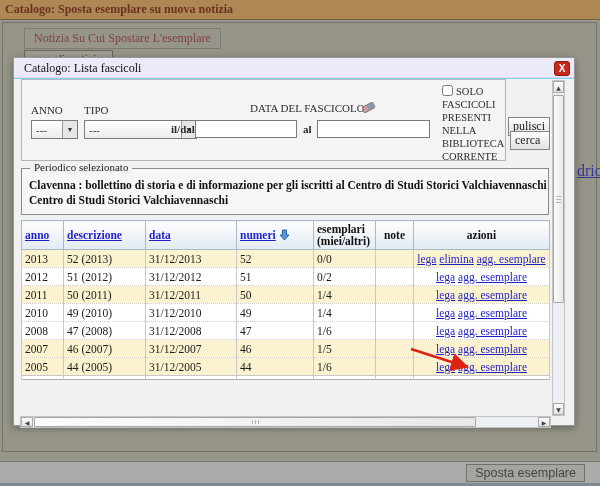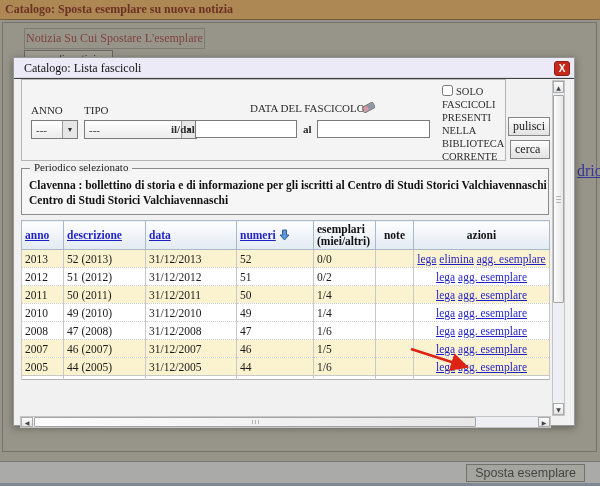--- a/index.html
+++ b/index.html
@@ -8,36 +8,36 @@
     position:relative; overflow:hidden;
     font-family:"Liberation Serif","DejaVu Serif",serif;
     background:#c9c5b3;
   }
   
   .top-bar{ position:absolute; left:0; top:0; width:600px; height:20px;
     background:#eead58; border-bottom:1px solid #8c6a34;
     font-size:12px; font-weight:bold; color:#7a1800; line-height:19px; padding-left:5px;}
   .outer-panel{ position:absolute; left:2px; top:22px; width:595px; height:430px;
     border:1px solid #8a8a80; }
-  .notizia-legend{ position:absolute; left:24px; top:28px; padding:2px 1px;
+  .notizia-legend{ position:absolute; left:24px; top:28px; padding:2px 9px;
     border:1px solid #999990; background:#c9c5b3; color:#a03434; font-size:12px;text-align:center; }
   .scegli-btn{ position:absolute; left:24px; top:50px; padding:2px 9px;
     border:1px solid #77776e; background:#d9d5c5; color:#333; font-size:12px; cursor:pointer;}
   .bg-link{ position:absolute; left:577px; top:148px; font-size:16px;
     color:#2222cc; text-decoration:underline; cursor:pointer;margin-top:14px;}
   .footer{ position:absolute; left:0; top:461px; width:600px; height:22px;
     background:#e8e8e8; border-top:1px solid #94948c; }
   .sposta-btn{ position:absolute; right:15px; top:2px; padding:1px 8px;
     border:1px solid #888880; background:#e0e0da; color:#3a3a3a; font-size:12.5px; cursor:pointer;}
   .bottom-strip{ position:absolute; left:0; top:483px; width:600px; height:3px; background:#9db0c8;}
   .overlay{ position:absolute; inset:0; background:rgba(84,84,78,0.42); z-index:5;}
 
   
   .modal{ position:absolute; left:13px; top:57px; width:562px; height:369px; z-index:10;
-    background:#404040; border:1px solid #979797; box-shadow:0 2px 8px rgba(0,0,0,.35);}
+    background:#7dd3fc; border:1px solid #979797; box-shadow:0 2px 8px rgba(0,0,0,.35);}
   .modal-titlebar{ position:absolute; left:0; top:0; right:0; height:20px;
     background:#ebeaf6; border-bottom:1px solid #d9d9e6; font-size:12px; color:#111;
     line-height:20px; padding-left:10px;}
   .modal-close{ position:absolute; top:3px; right:4px; width:16px; height:15px;
     background:#c5281c; border:1px solid #8e1b12; border-radius:3px; color:#fff;
     font-size:10px; font-weight:bold; text-align:center; line-height:13px;
     font-family:"Liberation Sans",sans-serif; cursor:pointer;}
   .modal-body{ position:absolute; left:0; top:21px; right:0; bottom:0; background:#f1f1f1;}
   .content{ position:absolute; left:6px; top:0; width:531px; }
 
@@ -143,21 +143,21 @@
         <input class="txt-input" style="left: 173px; top: 40px; width: 102px;" type="text" value="">
         <span class="flabel" style="left:281px; top:43px; font-weight:bold">al</span>
         <input class="txt-input" style="left: 295px; top: 40px; width: 113px;" type="text" value="">
 
         <label class="chk-block">
           <input type="checkbox" style=""><span>SOLO FASCICOLI PRESENTI NELLA BIBLIOTECA CORRENTE</span>
         </label>
       </div>
 
       <button class="side-btn" style="left:488px; top:38px; width:42px; height:19px">pulisci</button>
-      <button class="side-btn" style="left:490px; top:61px; width:40px; height:19px">cerca</button>
+      <button class="side-btn" style="left:490px; top:52px; width:40px; height:19px">cerca</button>
 
       <div class="periodico">
         <span class="legend">Periodico selezionato</span>
         <div class="lines">
           <div>Clavenna : bollettino di storia e di informazione per gli iscritti al Centro di Studi Storici Valchiavennaschi</div>
           <div>Centro di Studi Storici Valchiavennaschi</div>
         </div>
       </div>
 
       <table class="tbl">

